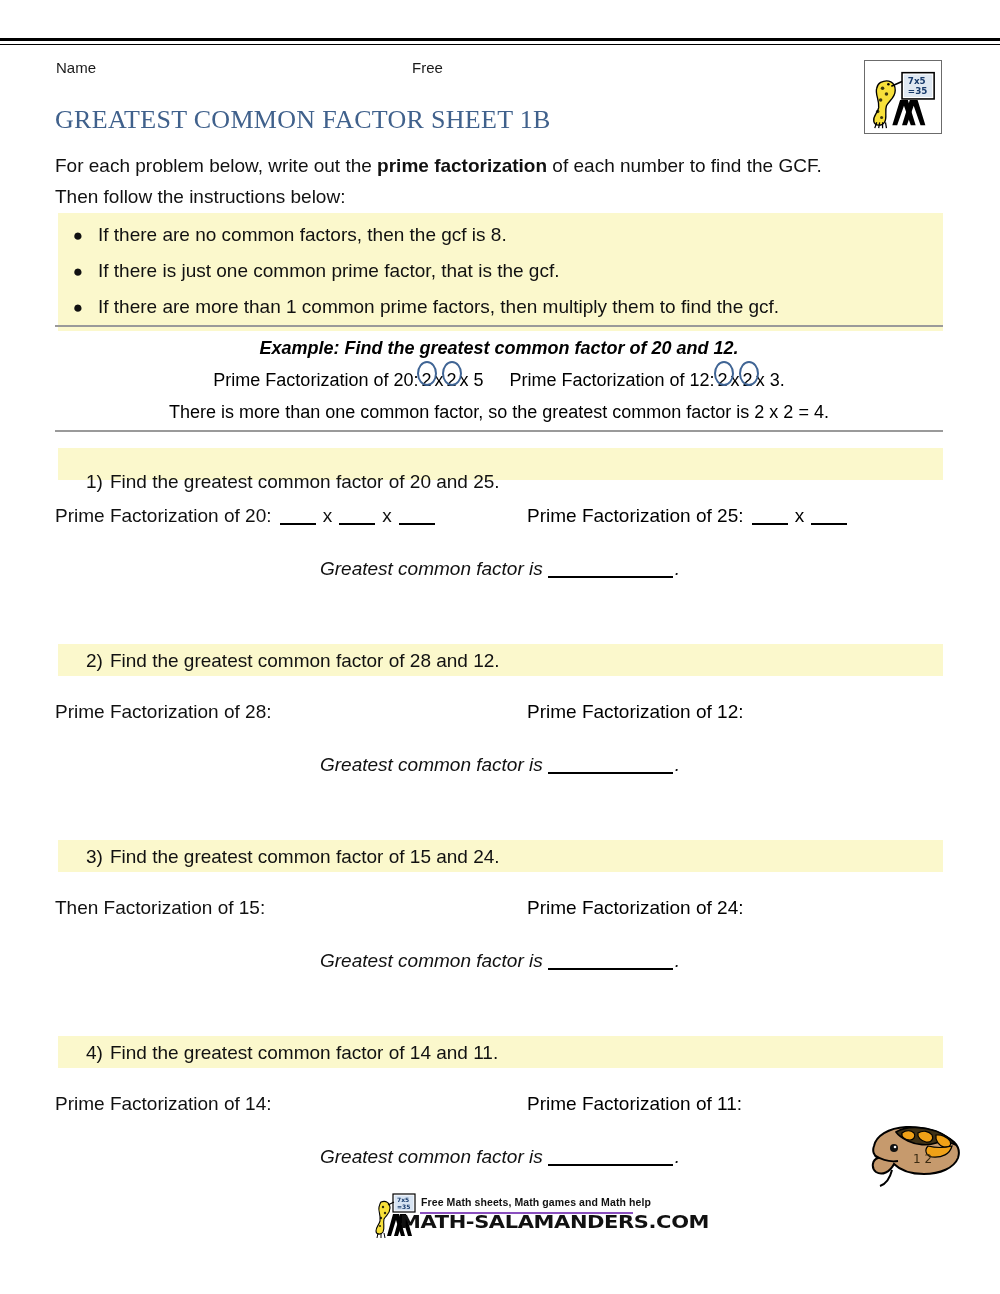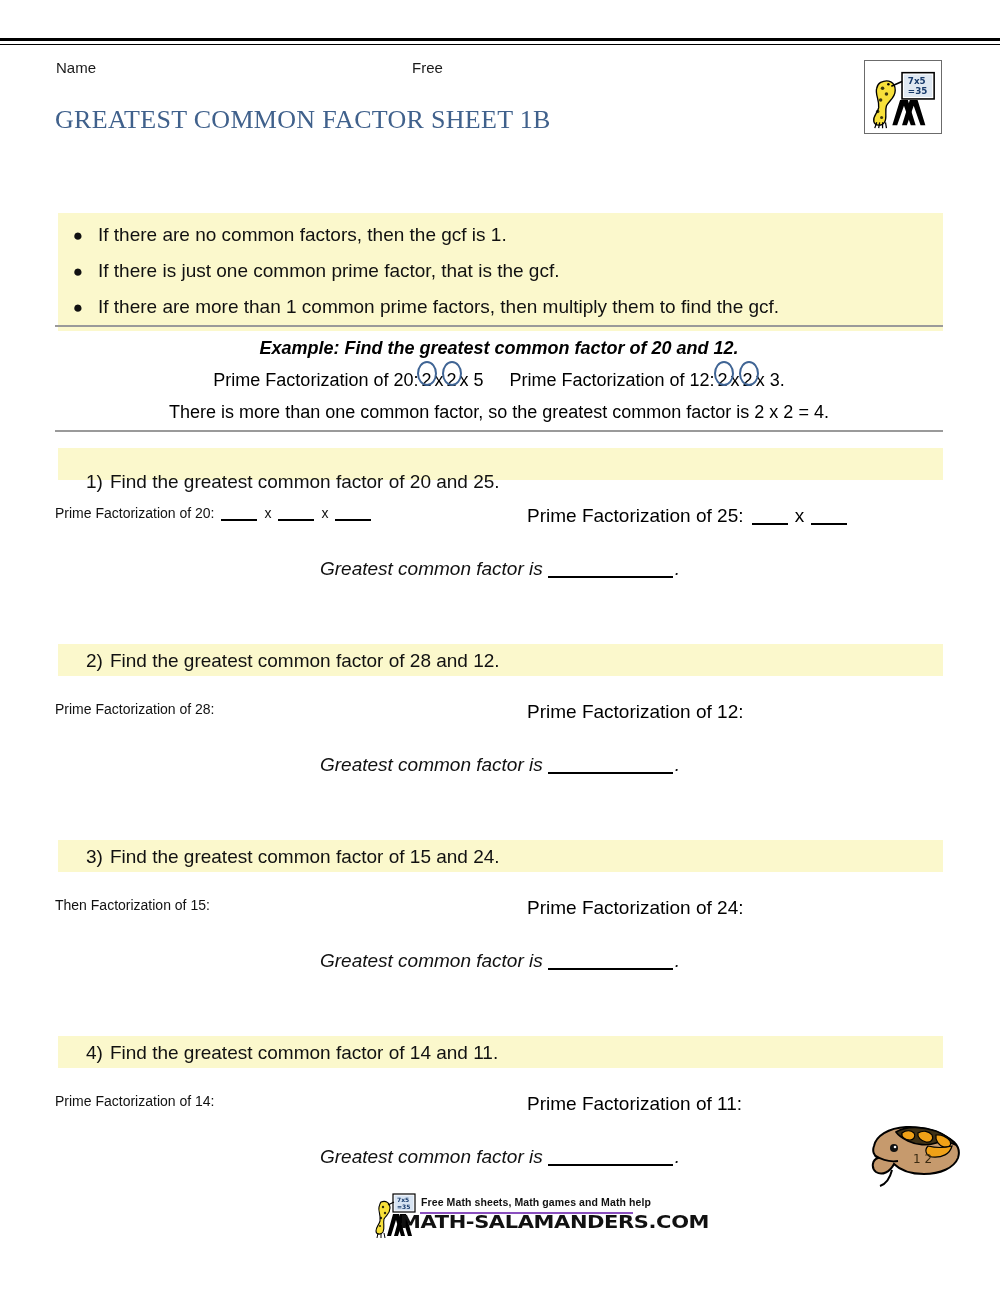--- a/index.html
+++ b/index.html
@@ -183,21 +183,21 @@
     top: 3px;
     font-size: 19px;
     line-height: 27px;
     white-space: nowrap;
     color: #111111;
   }
   .prob-num { margin-right: 7px; }
   .fact-left {
     position: absolute;
     left: 55px;
-    font-size: 14px;
+    font-size: 19px;
     white-space: nowrap;
     color: #111111;
   }
   .fact-right {
     position: absolute;
     left: 527px;
     font-size: 19px;
     white-space: nowrap;
     color: #000000;
   }
@@ -301,25 +301,29 @@
       <circle cx="22" cy="34" r="1.8" fill="#000000" opacity="0.75"></circle>
       <circle cx="16" cy="40" r="1.8" fill="#000000" opacity="0.75"></circle>
       <circle cx="13" cy="52" r="1.8" fill="#000000" opacity="0.75"></circle>
       <circle cx="17" cy="58" r="1.6" fill="#000000" opacity="0.75"></circle>
       <circle cx="24" cy="24" r="1.3" fill="#000000"></circle>
     </svg>
   </div>
 
   <div class="title">GREATEST COMMON FACTOR SHEET 1B</div>
 
+  <div class="intro">
+    <span>For each problem below, write out the </span><b>prime factorization</b><span> of each number to find the GCF.</span><br>
+    <span>Then follow the instructions below:</span>
+  </div>
 
   <div class="bullets">
     <div class="bullet-row">
       <span class="bullet-dot">●</span>
-      <span class="bullet-text">If there are no common factors, then the gcf is 1.</span>
+      <span class="bullet-text">If there are no common factors, then the gcf is 8.</span>
     </div>
     <div class="bullet-row">
       <span class="bullet-dot">●</span>
       <span class="bullet-text">If there is just one common prime factor, that is the gcf.</span>
     </div>
     <div class="bullet-row">
       <span class="bullet-dot">●</span>
       <span class="bullet-text">If there are more than 1 common prime factors, then multiply them to find the gcf.</span>
     </div>
   </div>

